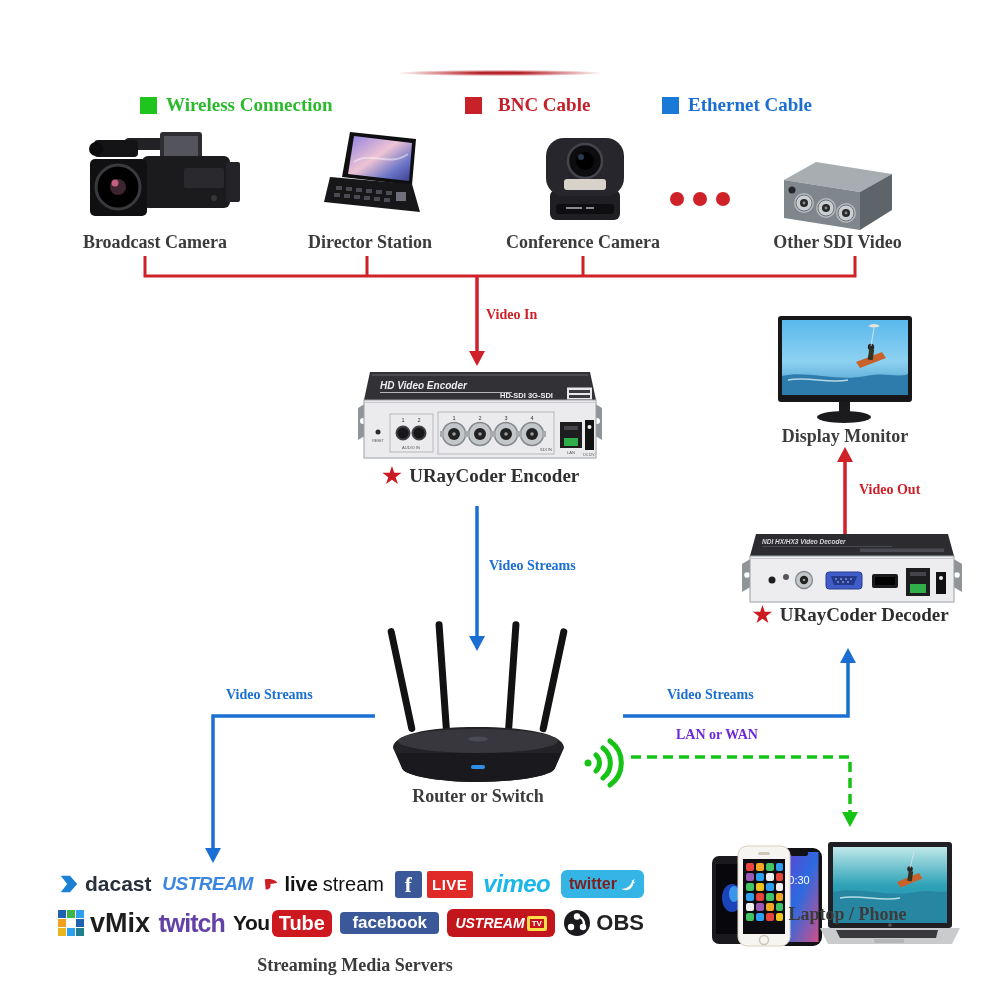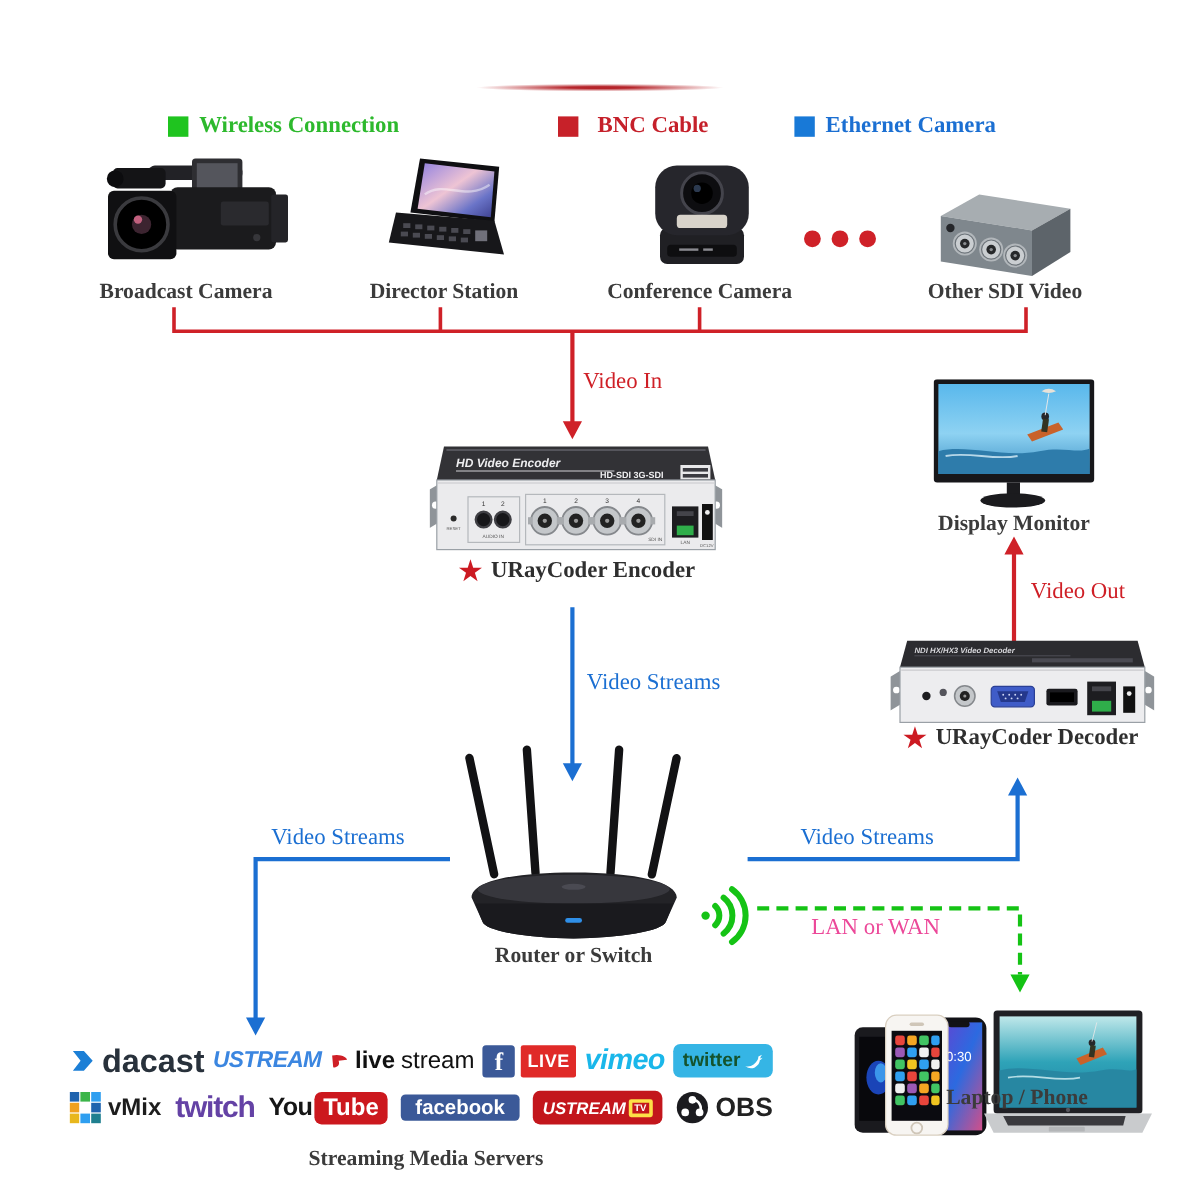--- a/index.html
+++ b/index.html
@@ -9,43 +9,43 @@
   
   #title{top:12px;left:0;width:1000px;text-align:center;font-size:42px;font-weight:bold;
          color:#2d2d2d;letter-spacing:1px;}
   #divider{top:69px;left:357px;width:286px;height:8px;
            background:radial-gradient(ellipse 50% 55% at center,rgba(178,27,33,.96) 18%,rgba(178,27,33,0) 72%);}
   .legend-item{display:flex;align-items:center;gap:9px;top:94px;}
   .legend-sq{width:17px;height:17px;}
   .legend-label{font-size:19px;font-weight:bold;white-space:nowrap;}
   
   .dev-label{font-size:18px;font-weight:bold;color:#3b3b3b;text-align:center;white-space:nowrap;}
-  .flow-label{font-size:19px;font-weight:normal;white-space:nowrap;}
-  .red-t{color:#cf1f26;} .blue-t{color:#1b6fd2;text-align:right;} .dark-t{color:#ec4899;margin-top:35px;}
+  .flow-label{font-size:14px;font-weight:bold;white-space:nowrap;}
+  .red-t{color:#cf1f26;} .blue-t{color:#1b6fd2;text-align:right;} .dark-t{color:#6d28d9;}
   .caption{display:flex;align-items:center;justify-content:center;gap:6px;}
   .star{color:#cc1a22;font-size:25px;line-height:1;font-family:"DejaVu Sans",sans-serif;}
   .cap-text{font-size:19px;font-weight:bold;color:#2f2f2f;white-space:nowrap;}
   svg{display:block;}
   svg text{font-family:"Liberation Sans",sans-serif;}
   
   .logo-row{display:flex;align-items:center;justify-content:space-between;
             font-family:"Liberation Sans",sans-serif;}
   .logo{display:inline-flex;align-items:center;gap:5px;white-space:nowrap;}
-  .dacast-text{font-size:27px;font-weight:bold;color:#28313b;}
+  .dacast-text{font-size:21px;font-weight:bold;color:#28313b;}
   .ustream-text{font-size:19px;font-weight:bold;font-style:italic;color:#3b86e0;letter-spacing:-.5px;}
   .live-b{font-size:20px;font-weight:bold;color:#111;}
   .stream-n{font-size:20px;color:#111;}
   .fb-f{width:27px;height:27px;background:#3b5998;color:#fff;font-size:21px;font-weight:bold;
         display:flex;align-items:flex-end;justify-content:center;border-radius:3px;font-family:"Liberation Serif",serif;}
   .fb-live{width:46px;height:27px;background:#e02a28;color:#fff;font-size:15px;font-weight:bold;
         display:flex;align-items:center;justify-content:center;border-radius:2px;letter-spacing:.5px;}
   .vimeo-text{font-size:24px;font-weight:bold;color:#1ab7ea;letter-spacing:-.5px;font-style:italic;}
   .twitter-box{background:#35b5e5;border-radius:6px;height:28px;padding:0 8px;display:inline-flex;
-        align-items:center;gap:3px;color:#14532d;font-size:16px;font-weight:bold;}
-  .vmix-text{font-size:20px;font-weight:bold;color:#1d1d1d;}
+        align-items:center;gap:3px;color:#7f1d1d;font-size:16px;font-weight:bold;}
+  .vmix-text{font-size:27px;font-weight:bold;color:#1d1d1d;}
   .twitch-text{font-size:25px;font-weight:bold;color:#6442a5;letter-spacing:-1px;}
   .you-text{font-size:21px;font-weight:bold;color:#161616;letter-spacing:-.5px;}
   .tube-box{background:#cc181e;border-radius:6px;color:#fff;font-size:20px;font-weight:bold;
         padding:2px 7px;}
   .fbk-box{background:#3b5998;border-radius:4px;color:#fff;font-size:17px;font-weight:bold;
         padding:1px 12px;}
   .ustv-box{background:#c3161c;border-radius:6px;color:#fff;font-size:14px;font-weight:bold;
         font-style:italic;padding:6px 8px;display:inline-flex;align-items:center;gap:2px;}
   .ustv-tv{font-size:8px;border:3px solid #fde047;border-radius:2px;padding:0 2px;font-style:normal;}
   .obs-text{font-size:22px;font-weight:bold;color:#222;}
@@ -60,21 +60,21 @@
   <div class="abs legend-item" style="left:140px;">
     <span class="legend-sq" style="background:#1fc41f"></span>
     <span class="legend-label" style="color:#2db92d">Wireless Connection</span>
   </div>
   <div class="abs legend-item" style="left:465px;gap:16px;">
     <span class="legend-sq" style="background:#c72129"></span>
     <span class="legend-label" style="color:#c5202a">BNC Cable</span>
   </div>
   <div class="abs legend-item" style="left:662px;">
     <span class="legend-sq" style="background:#1879d7"></span>
-    <span class="legend-label" style="color:#1b6fd2">Ethernet Camera</span>
+    <span class="legend-label" style="color:#1b6fd2">Ethernet Cable</span>
   </div>
 
   <svg class="abs" style="left:88px;top:128px" width="160" height="104" viewBox="0 0 160 104">
     <rect x="36" y="10" width="78" height="12" rx="5" fill="#222226"></rect>
     <rect x="6" y="12" width="44" height="17" rx="4" fill="#141416"></rect>
     <circle cx="8" cy="21" r="7" fill="#0c0c0e"></circle>
     <rect x="72" y="4" width="42" height="31" rx="3" fill="#2e2e32"></rect>
     <rect x="76" y="8" width="34" height="23" fill="#54555c"></rect>
     <rect x="54" y="28" width="88" height="52" rx="6" fill="#1b1b1d"></rect>
     <rect x="96" y="40" width="40" height="20" rx="2" fill="#2a2a2e"></rect>

